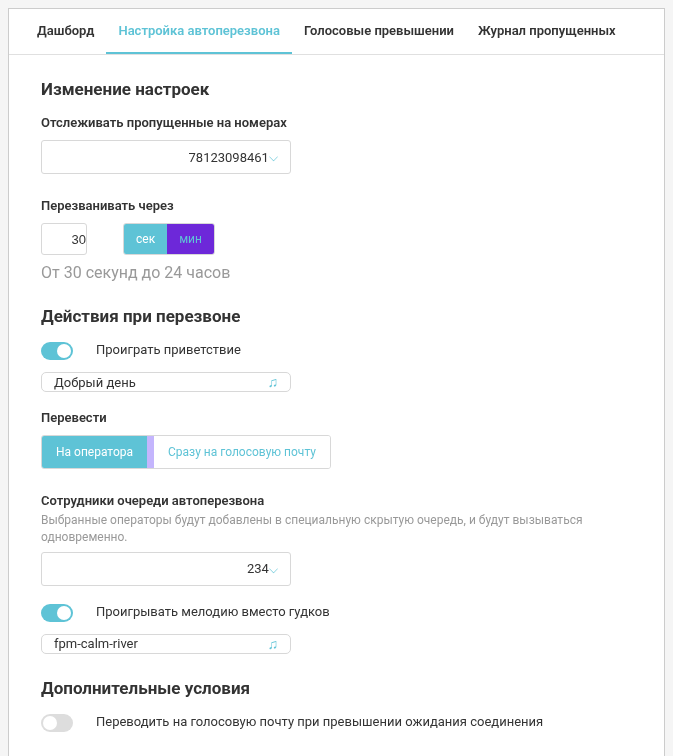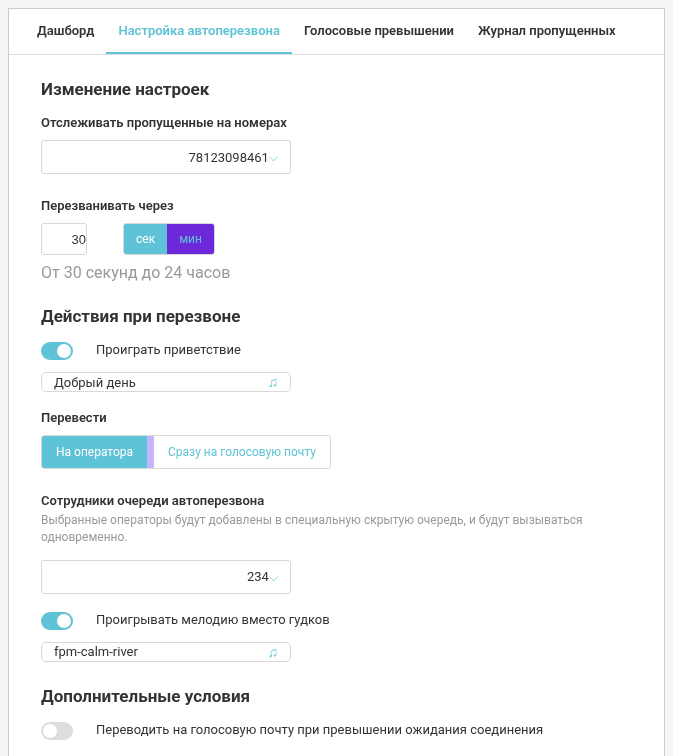--- a/index.html
+++ b/index.html
@@ -46,21 +46,21 @@
       margin-bottom: 10px;
     }
     .hint {
       font-size: 16px;
       color: #999;
       margin-top: 8px;
     }
     .desc {
       font-size: 12px;
       color: #999;
-      margin-bottom: 14px;
+      margin-bottom: 6px;
       line-height: 1.4;
     }
     .select {
       width: 250px;
       height: 34px;
       border: 1px solid #d8d8d8;
       border-radius: 3px;
       padding: 0 12px;
       display: flex;
       align-items: center;

